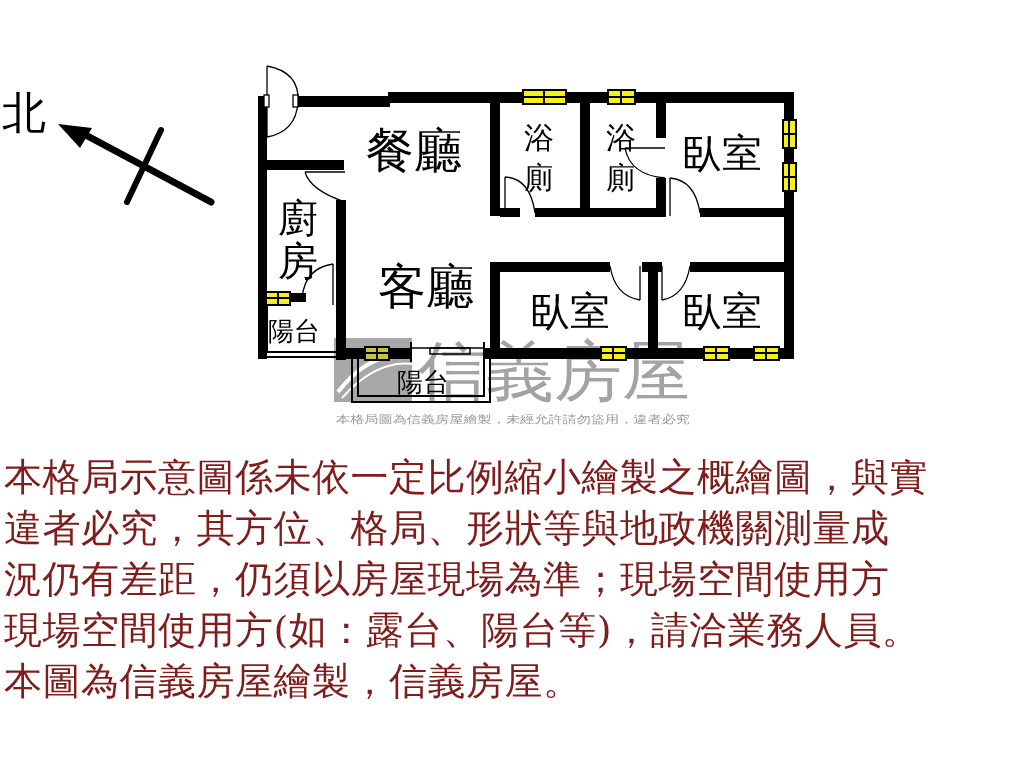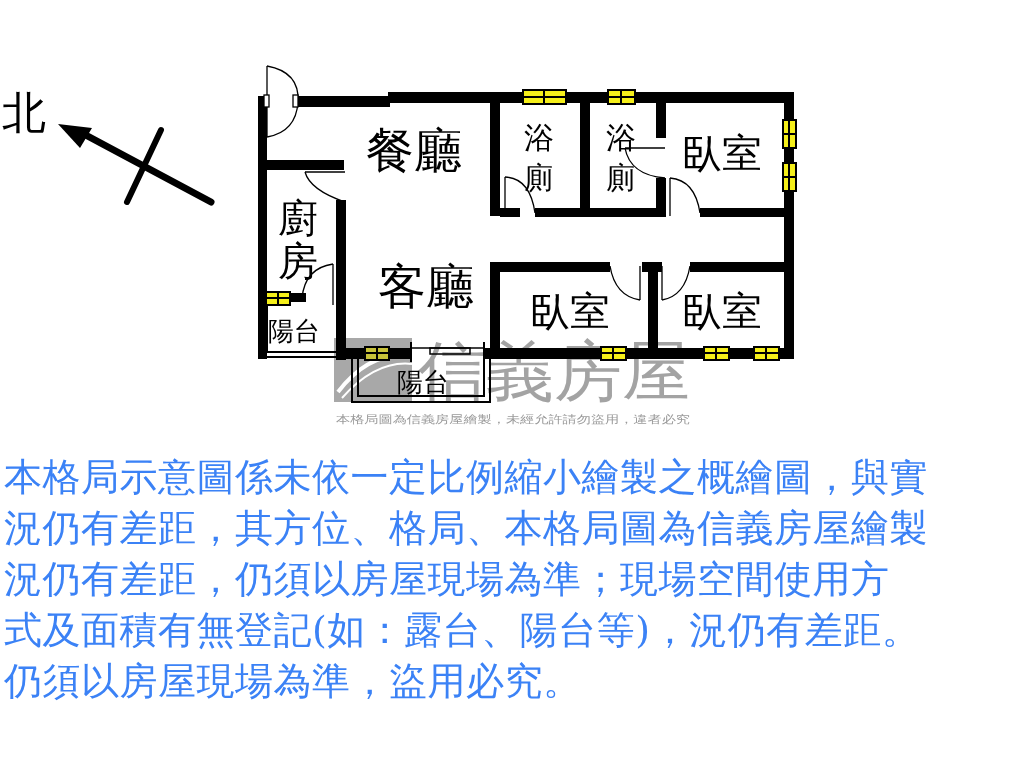--- a/index.html
+++ b/index.html
@@ -4,21 +4,21 @@
   <style>
     html, body { margin: 0; padding: 0; background: #ffffff; }
     body { width: 1024px; height: 768px; position: relative; overflow: hidden;
            font-family: "DejaVu Serif", "Liberation Serif", serif; }
     #plan { position: absolute; left: 0; top: 0; width: 1024px; height: 440px; }
     .room-label { font-family: "DejaVu Serif", "Liberation Serif", serif; fill: #000; }
     .wm-text { font-family: "DejaVu Sans", "Liberation Sans", sans-serif; }
     #disclaimer {
       position: absolute; left: 4px; top: 452px; width: 1016px;
       font-family: "DejaVu Serif", "Liberation Serif", serif;
-      font-size: 38px; line-height: 51px; color: #3b82f6; letter-spacing: 0.5px;
+      font-size: 38px; line-height: 51px; color: #7f1d1d; letter-spacing: 0.5px;
     }
     #disclaimer .line { white-space: nowrap; display: block; }
   </style>
 </head>
 <body>
 
 <svg id="plan" viewBox="0 0 1024 440" xmlns="http://www.w3.org/2000/svg">
 
   <g>
     <rect x="334" y="338" width="78" height="64" fill="#a8a8a8"></rect>
@@ -175,17 +175,17 @@
     <text class="room-label" x="682" y="167" font-size="40">臥室</text>
     <text class="room-label" x="530" y="325" font-size="40">臥室</text>
     <text class="room-label" x="682" y="325" font-size="40">臥室</text>
     <text class="room-label" x="268" y="340" font-size="26">陽台</text>
     <text class="room-label" x="397" y="391" font-size="26">陽台</text>
   </g>
 </svg>
 
 <div id="disclaimer">
   <span class="line">本格局示意圖係未依一定比例縮小繪製之概繪圖，與實</span>
-  <span class="line">況仍有差距，其方位、格局、本格局圖為信義房屋繪製</span>
+  <span class="line">違者必究，其方位、格局、形狀等與地政機關測量成</span>
   <span class="line">況仍有差距，仍須以房屋現場為準；現場空間使用方</span>
-  <span class="line">式及面積有無登記(如：露台、陽台等)，況仍有差距。</span>
-  <span class="line">仍須以房屋現場為準，盜用必究。</span>
+  <span class="line">現場空間使用方(如：露台、陽台等)，請洽業務人員。</span>
+  <span class="line">本圖為信義房屋繪製，信義房屋。</span>
 </div>
 
 </body></html>

